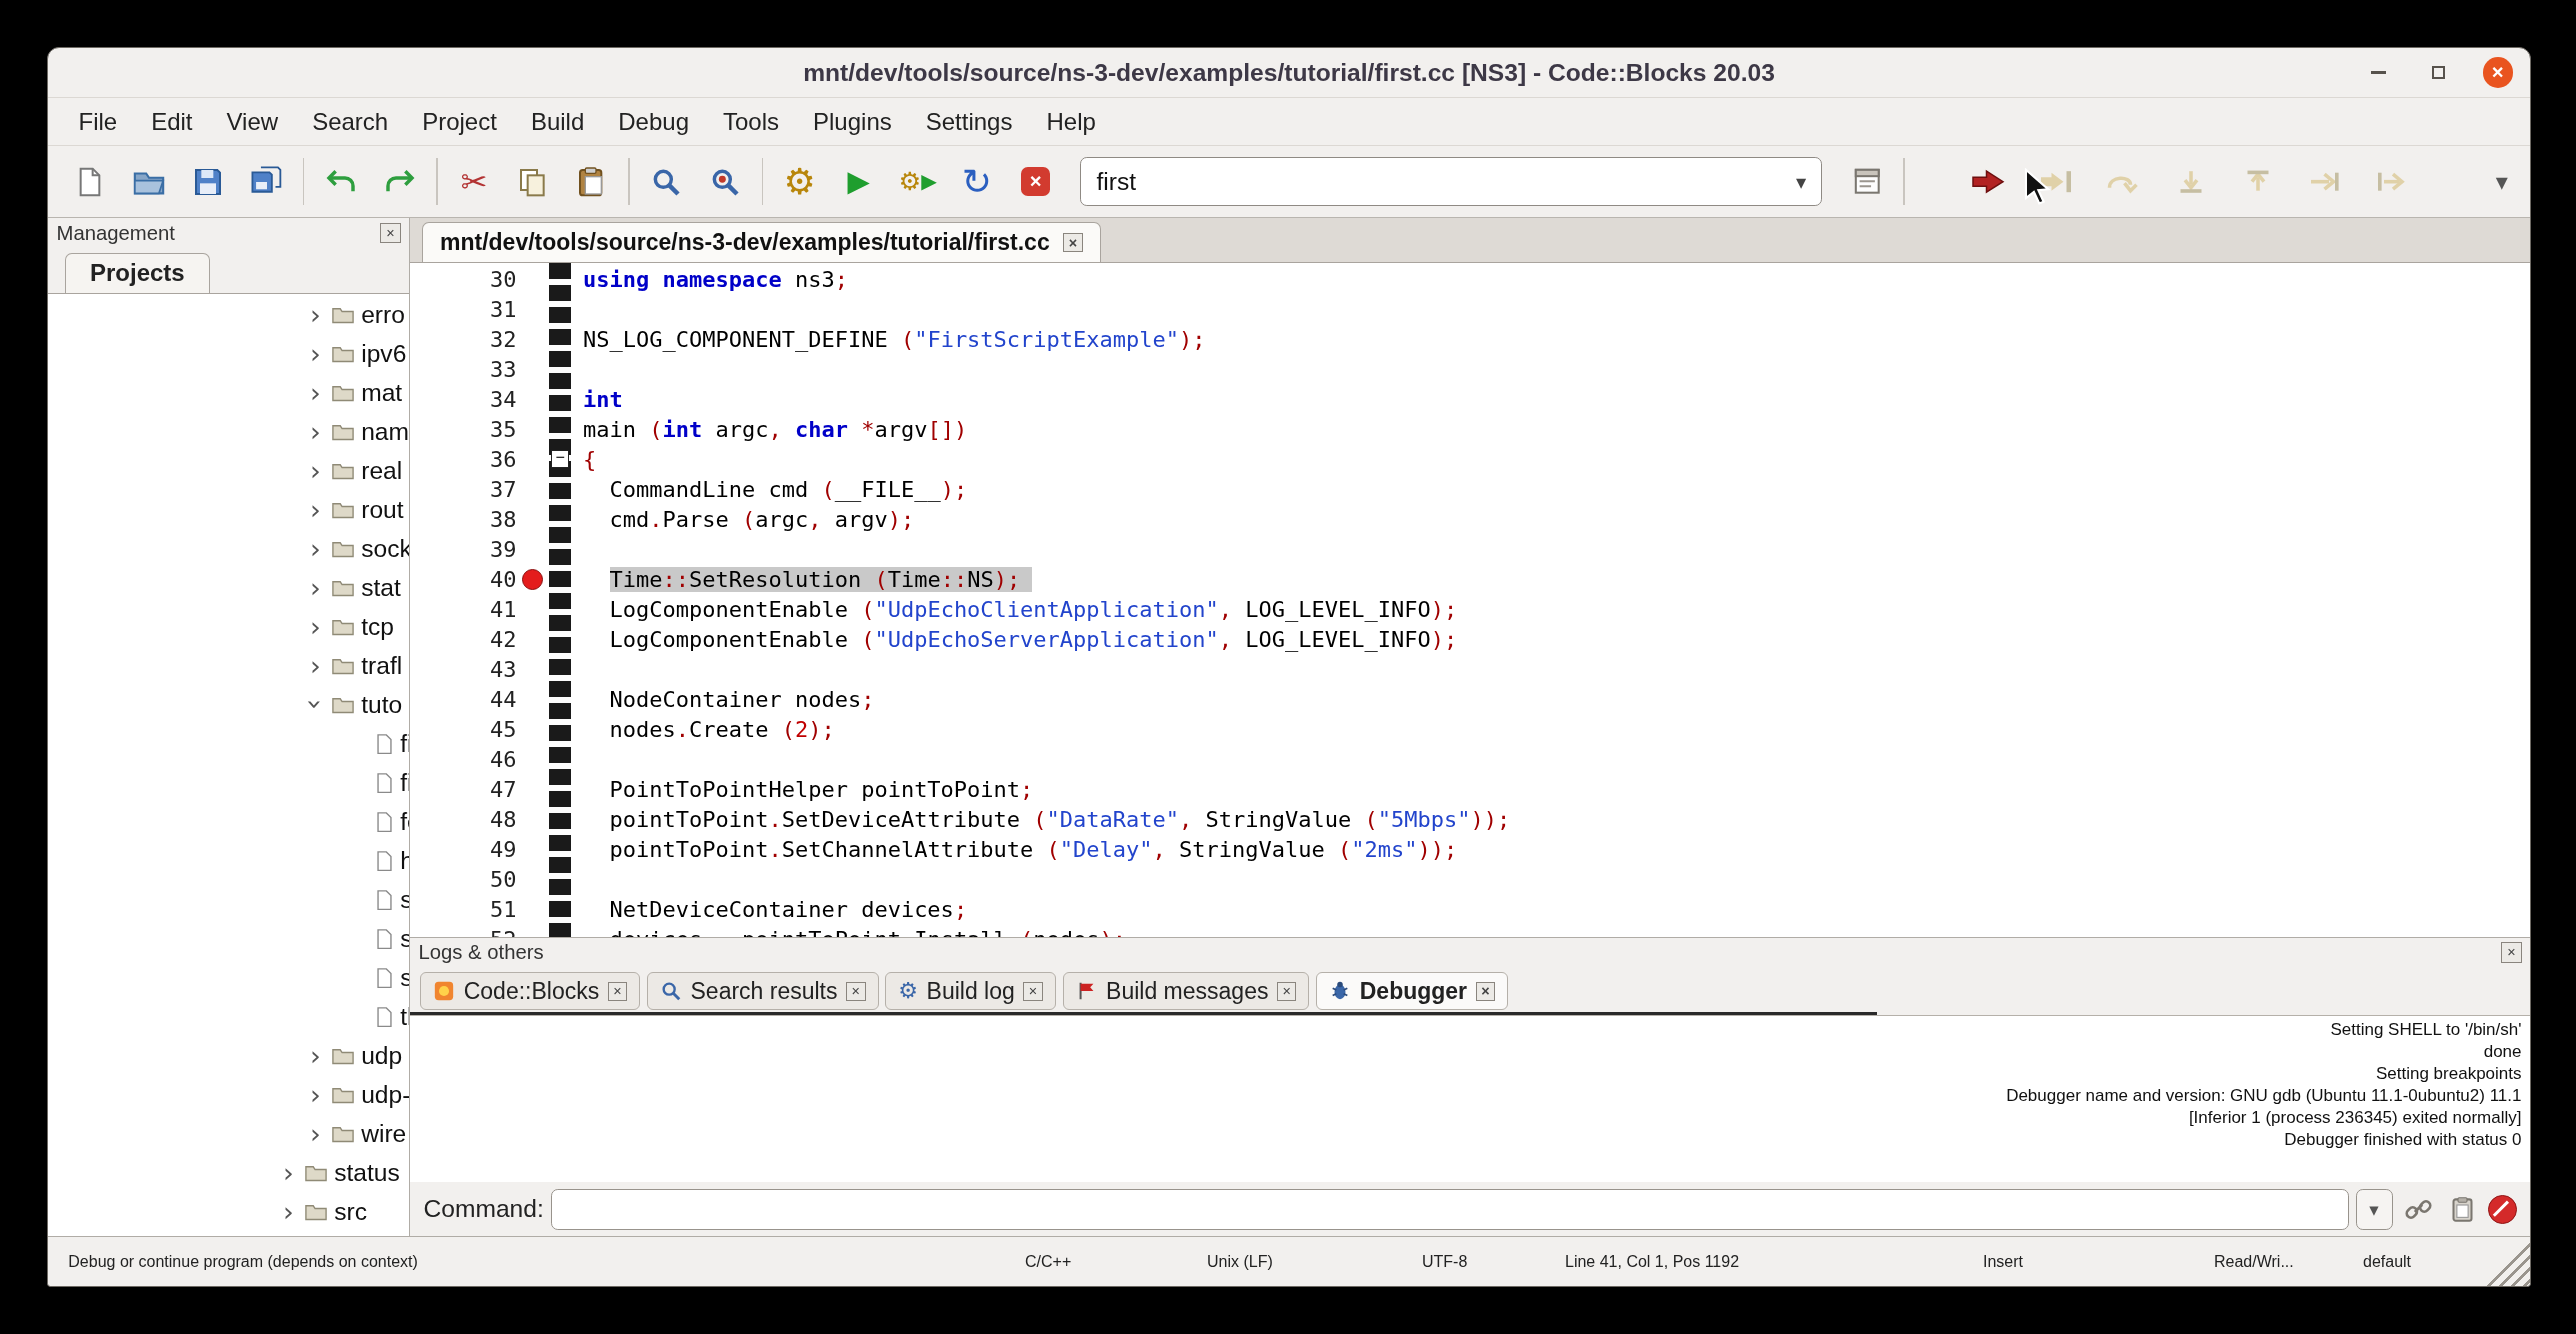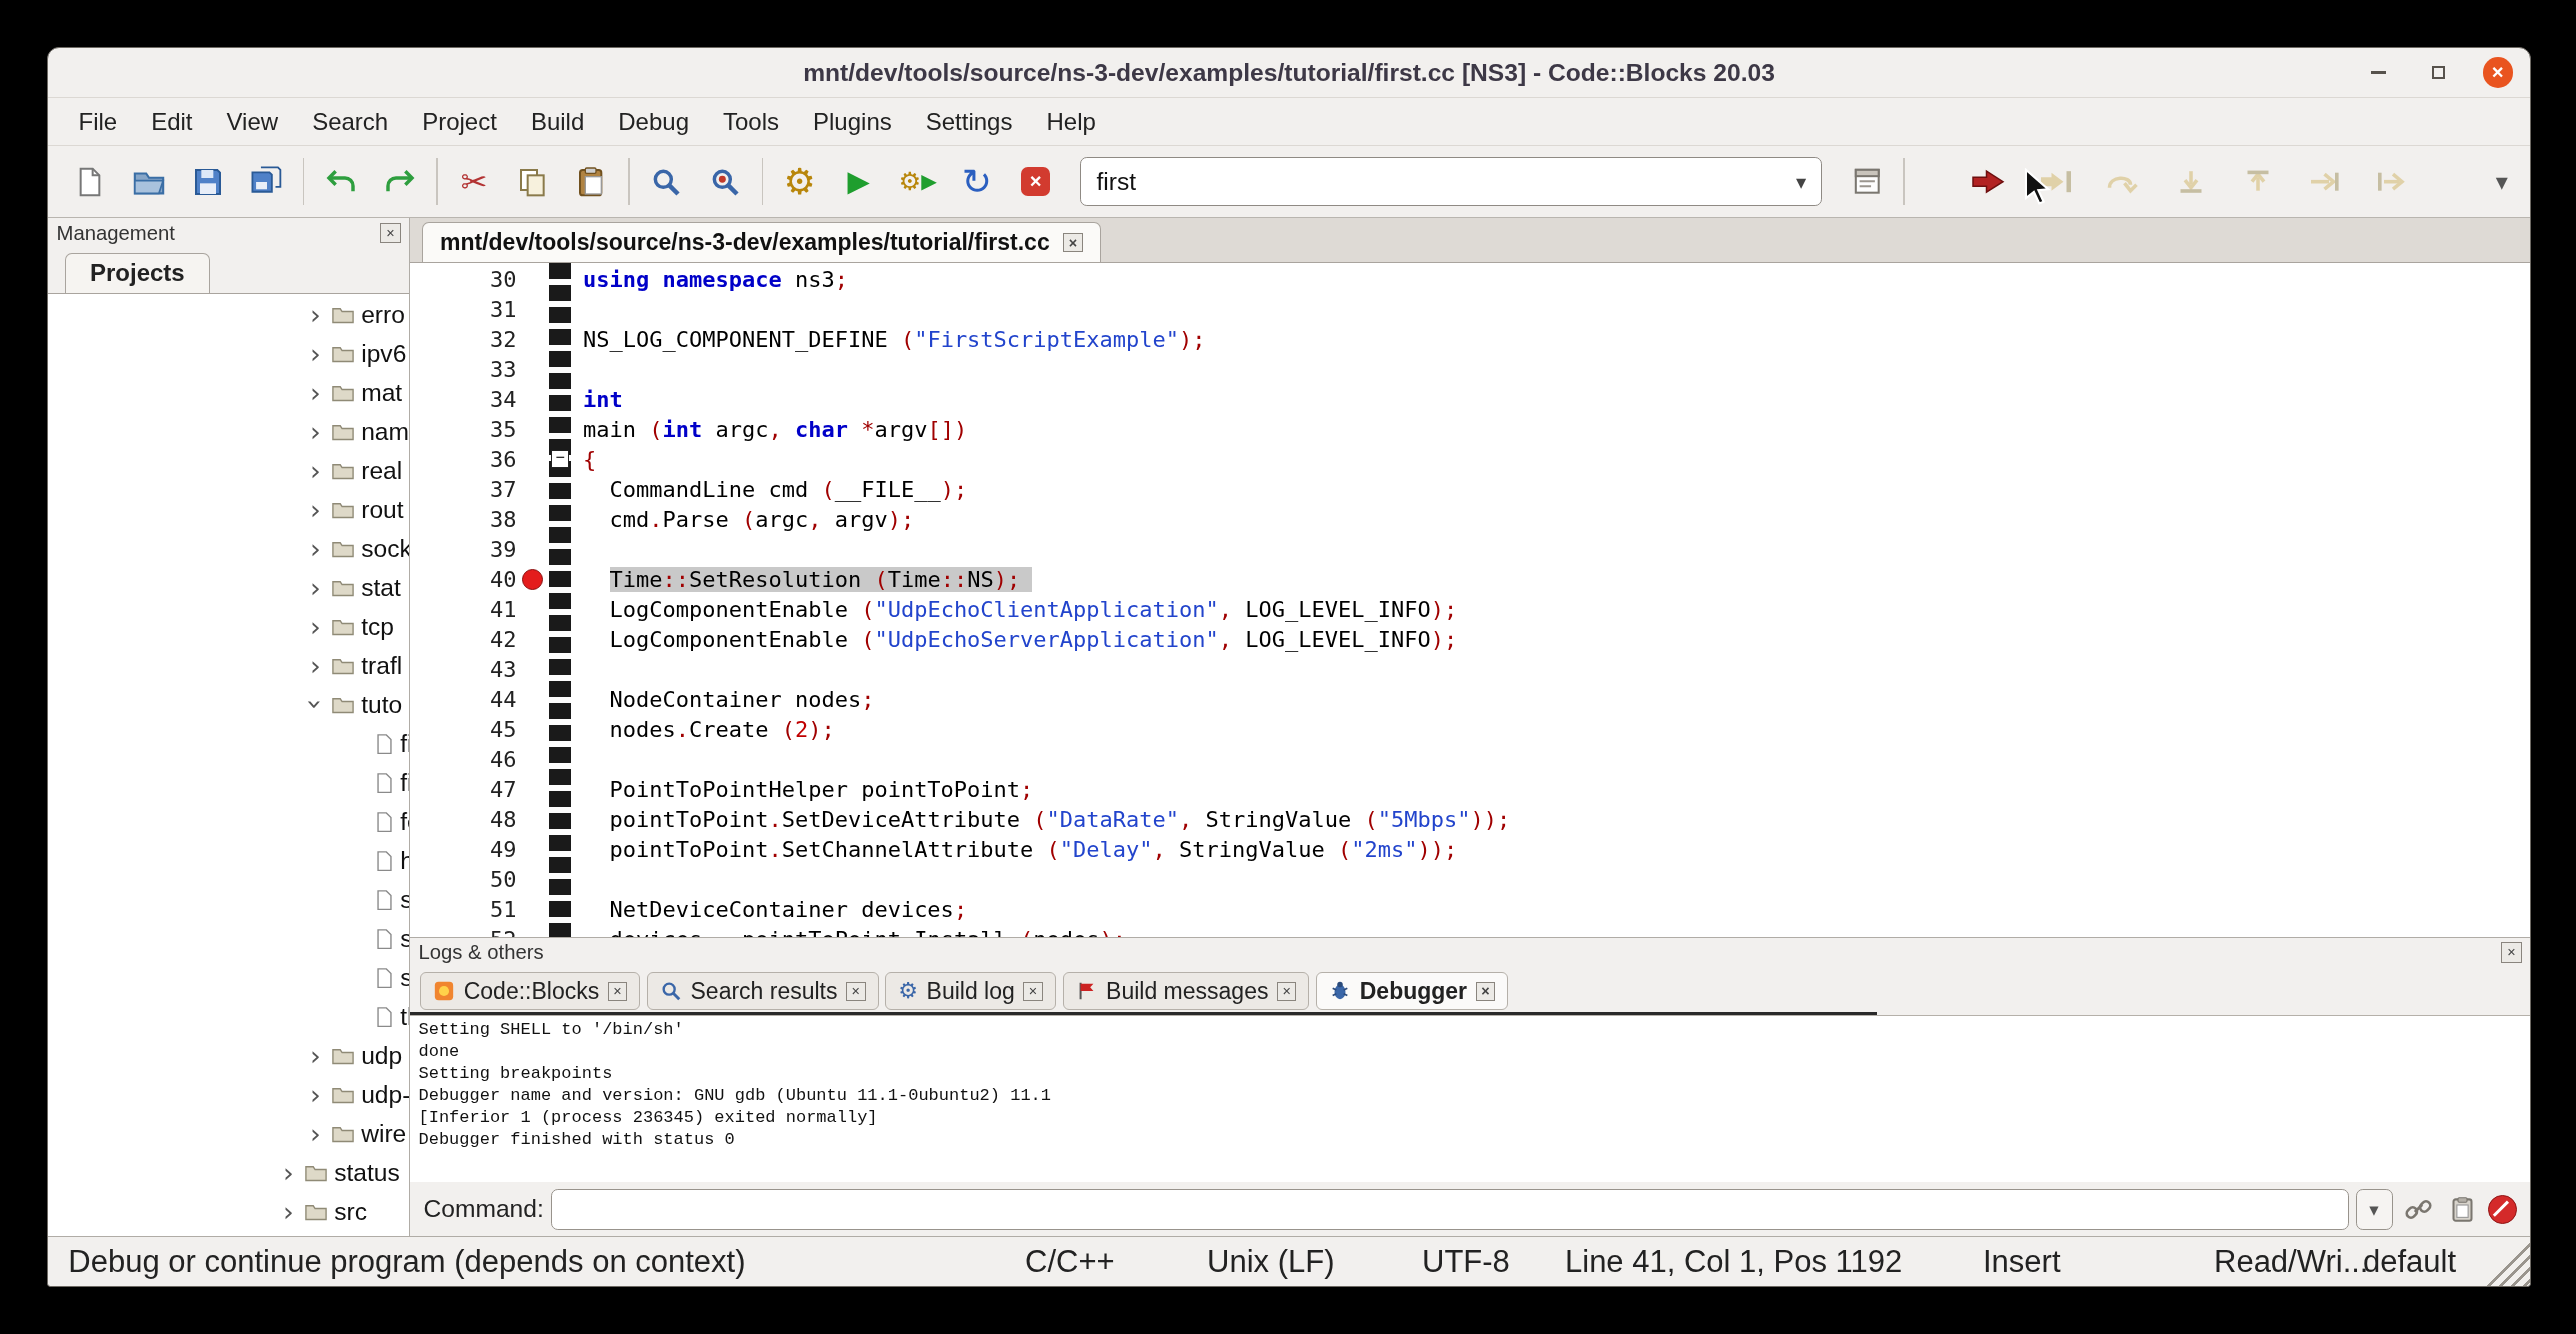--- a/index.html
+++ b/index.html
@@ -71,31 +71,31 @@
   .seg-lit{color:#c00000;}
 
   
   .logs{height:298px;flex:none;border-top:1.7px solid #b0aca6;background:#f2f0ee;display:flex;flex-direction:column;min-height:0;}
   .logs-header{height:29px;flex:none;display:flex;align-items:center;padding:0 8.5px;font-size:20.3px;color:#333;}
   .logs-tabs{height:42px;flex:none;display:flex;align-items:center;gap:6.8px;padding:3.4px 0 0 10.2px;}
   .ltab{display:flex;align-items:center;gap:8.5px;height:36px;padding:0 12px;border:0.8px solid #b5b0a9;border-radius:6px;background:#ece9e5;font-size:23px;color:#222;}
   .ltab.active{background:#fbfaf9;font-weight:bold;text-align:right;}
   .licon{display:flex;align-items:center;}
   .logdivider{height:2.5px;background:#2a2a2a;width:1467px;flex:none;}
-  .logout{flex:1;background:#fff;border-top:0.8px solid #b5b0a9;padding:3.4px 8.5px;font-family:Liberation Mono, monospace;font-size:17px;line-height:22px;color:#111;overflow:hidden;min-height:0;}
+  .logout{flex:1;background:#fff;border-top:0.8px solid #b5b0a9;padding:3.4px 8.5px;font-family:Liberation Sans, sans-serif;font-size:17px;line-height:22px;color:#111;overflow:hidden;min-height:0;text-align:right;}
   .cmdrow{height:54px;flex:none;display:flex;align-items:center;gap:7px;padding:0 13.5px;text-align:right;}
   .cmdlabel{font-size:24.6px;color:#222;flex:none;}
   .cmdinput{flex:1;height:41px;background:#fff;border:1.7px solid #98938c;border-radius:6.8px;box-sizing:border-box;}
   .cmddrop{width:37px;height:41px;border:1.7px solid #98938c;border-radius:6.8px;display:flex;align-items:center;justify-content:center;color:#555;font-size:18.6px;background:#f6f4f2;box-sizing:border-box;font-family:"DejaVu Sans",sans-serif;flex:none;}
   .cmdbtn{width:37px;height:37px;display:flex;align-items:center;justify-content:center;flex:none;}
   .cmdstop{width:29px;height:29px;border-radius:50%;background:#d42a2a;border:1.7px solid #901515;position:relative;flex:none;box-sizing:border-box;}
   .cmdstop::after{content:"";position:absolute;left:2.5px;top:11px;width:20.3px;height:3.4px;background:#fff;transform:rotate(-45deg);}
 
   
-  .statusbar{height:49px;flex:none;border-top:1.7px solid #b0aca6;position:relative;font-size:31px;color:#222;}
+  .statusbar{height:49px;flex:none;border-top:1.7px solid #b0aca6;position:relative;font-size:16px;color:#222;}
   .sb{position:absolute;top:50%;transform:translateY(-50%);white-space:nowrap;}
   .grip{position:absolute;right:0;bottom:0;width:44px;height:44px;background:repeating-linear-gradient(135deg,transparent 0 6px,#9a958e 6px 8.5px);clip-path:polygon(100% 0,100% 100%,0 100%);}
 
   .cursor{position:absolute;left:1976px;top:120px;z-index:999;pointer-events:none;}
 </style>
 </head>
 <body>
 
 <div class="window">
 

